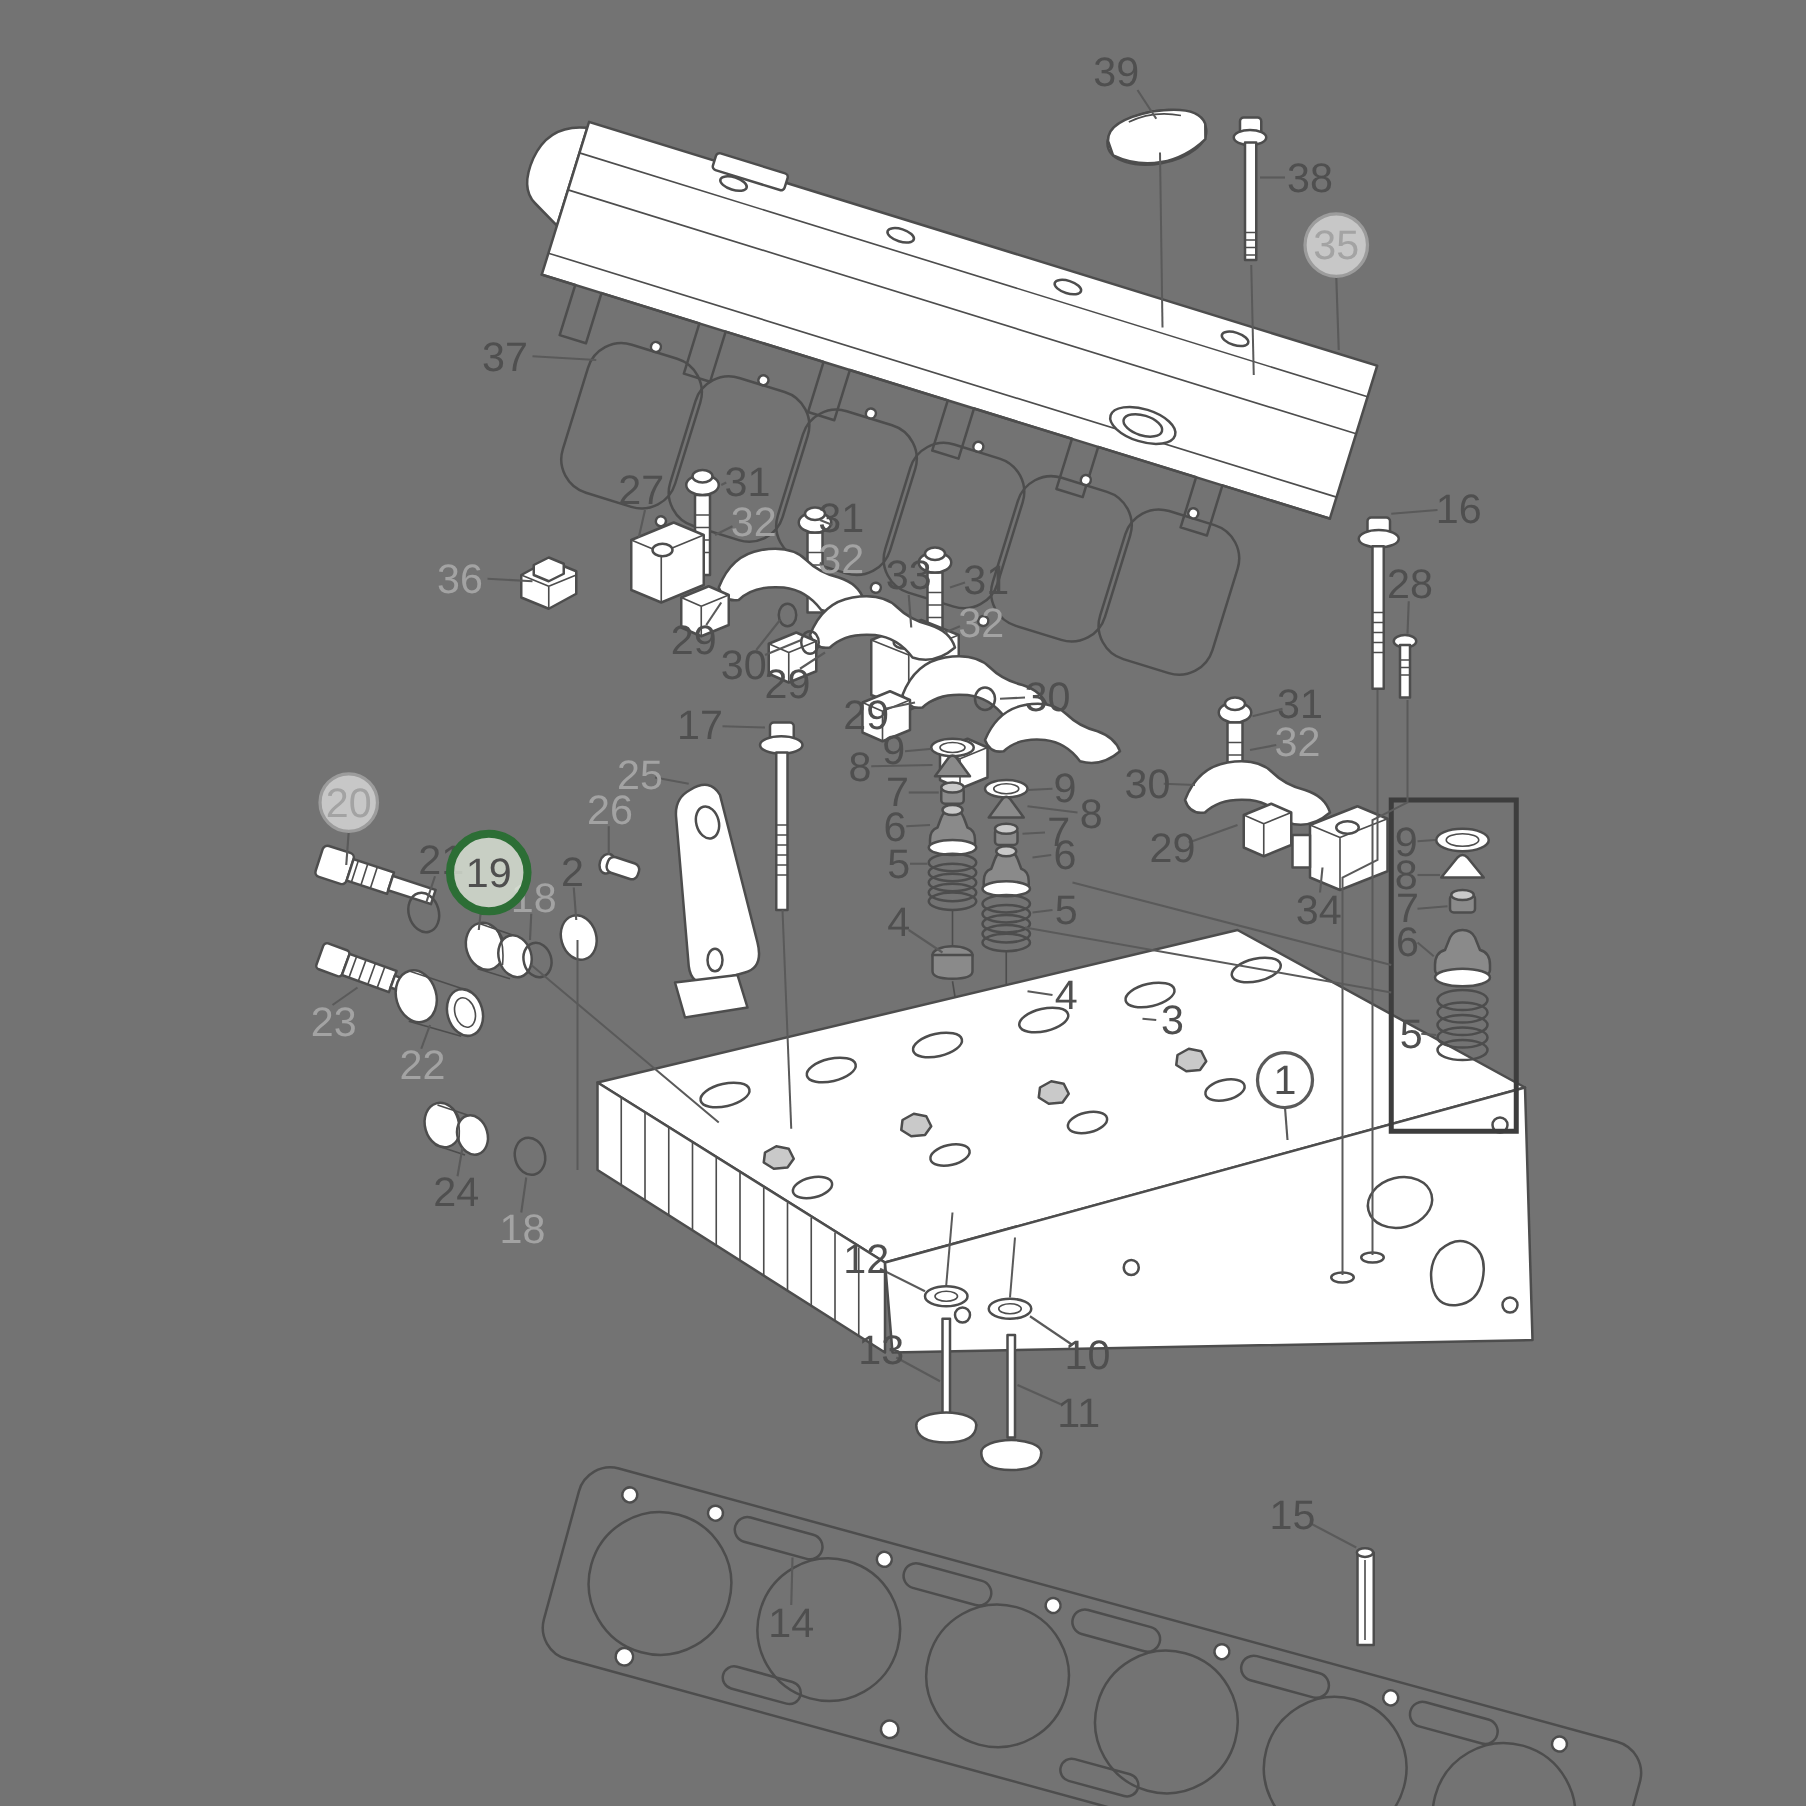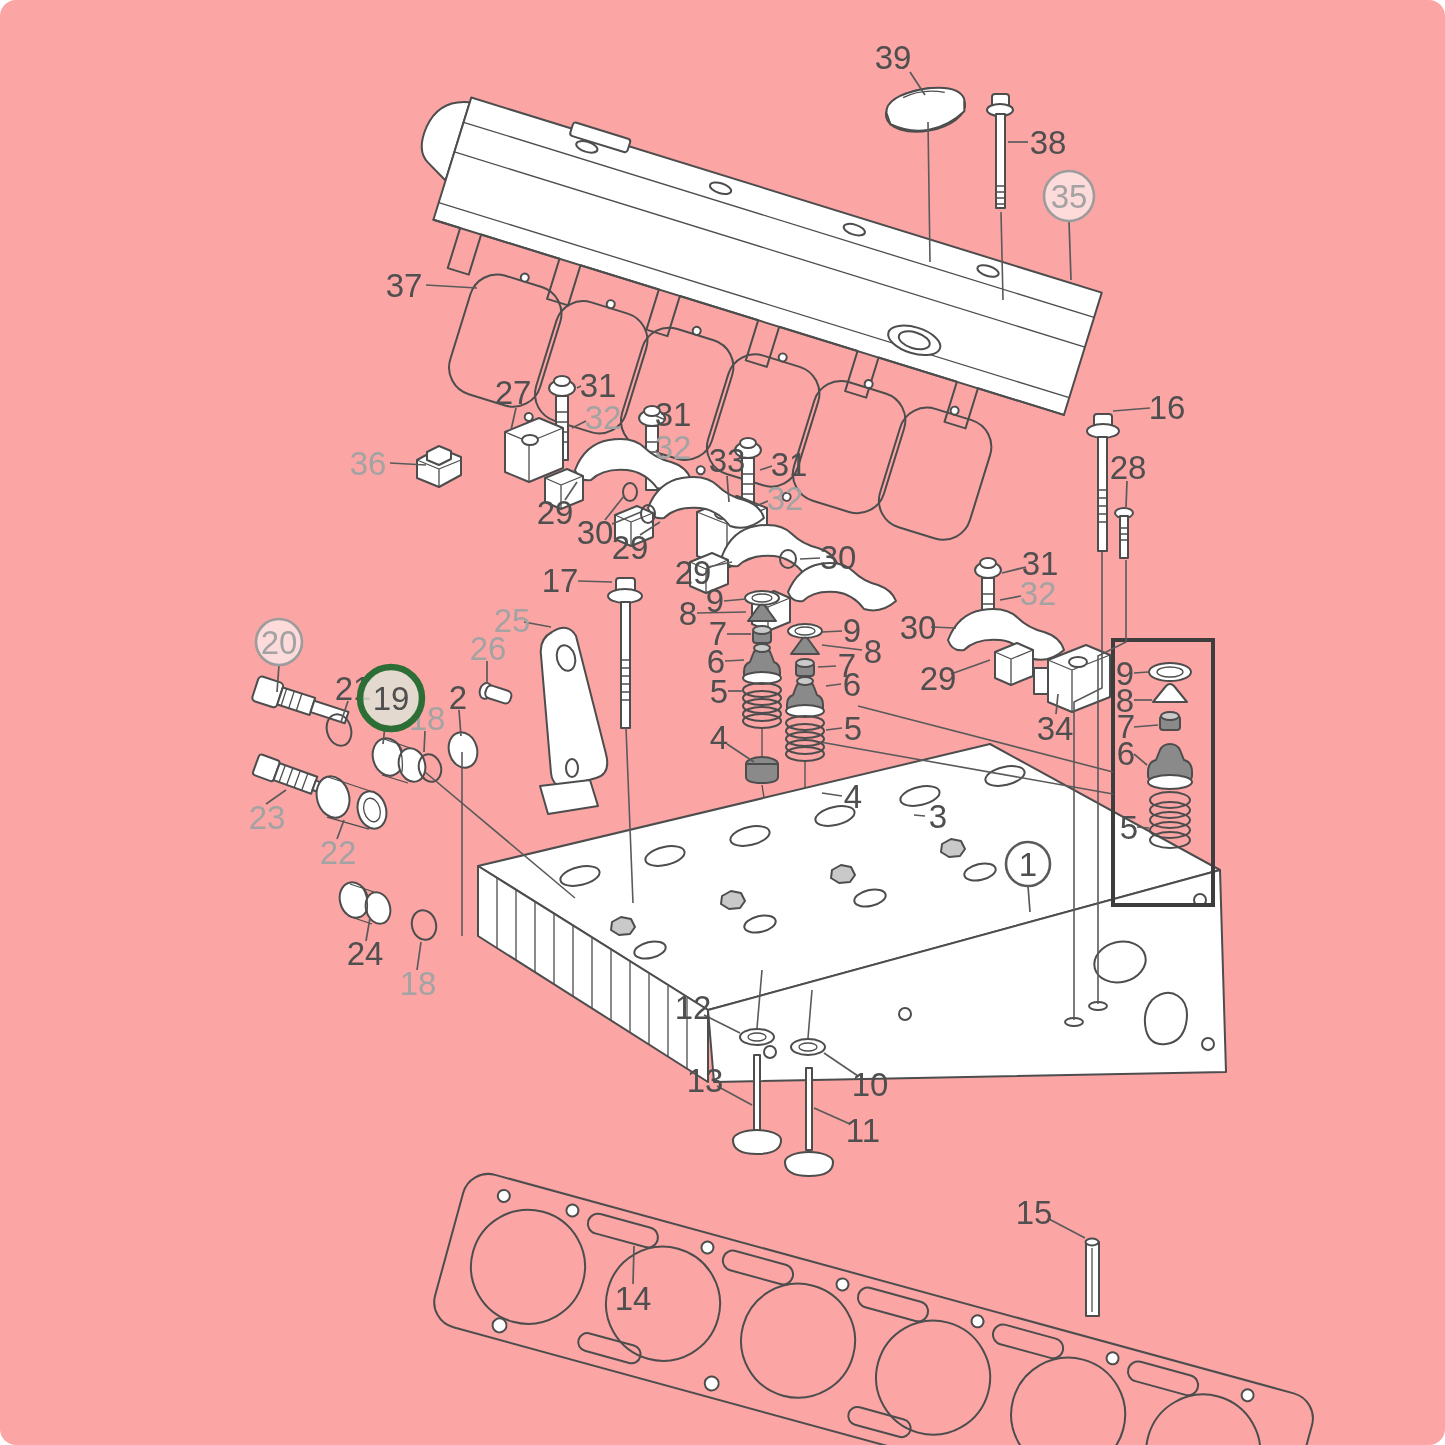--- a/index.html
+++ b/index.html
@@ -1,17 +1,17 @@
 <!DOCTYPE html>
 <html><head>
 <meta charset="utf-8">
 <style>
   html,body{margin:0;padding:0;background:#ffffff;}
   body{font-family:"Liberation Sans", sans-serif;}
-  #stage{width:1445px;height:1445px;position:relative;background:#fca5a5;border-radius:16px;}
+  #stage{width:1445px;height:1445px;position:relative;background:#737373;}
   svg{display:block;}
   .art{stroke:#4d4d4d;stroke-width:2;fill:#ffffff;stroke-linejoin:round;stroke-linecap:round;}
   .art-thin{stroke:#4d4d4d;stroke-width:1.3;fill:none;stroke-linejoin:round;}
   .art-dark{stroke:#4d4d4d;stroke-width:2;fill:#8a8a8a;stroke-linejoin:round;}
   .art-mid{stroke:#4d4d4d;stroke-width:2;fill:#c9c9c9;stroke-linejoin:round;}
   .nofill{fill:none;}
   text.callout{font-family:"Liberation Sans", sans-serif;font-size:33px;text-anchor:middle;}
 </style>
 </head>
 <body>

